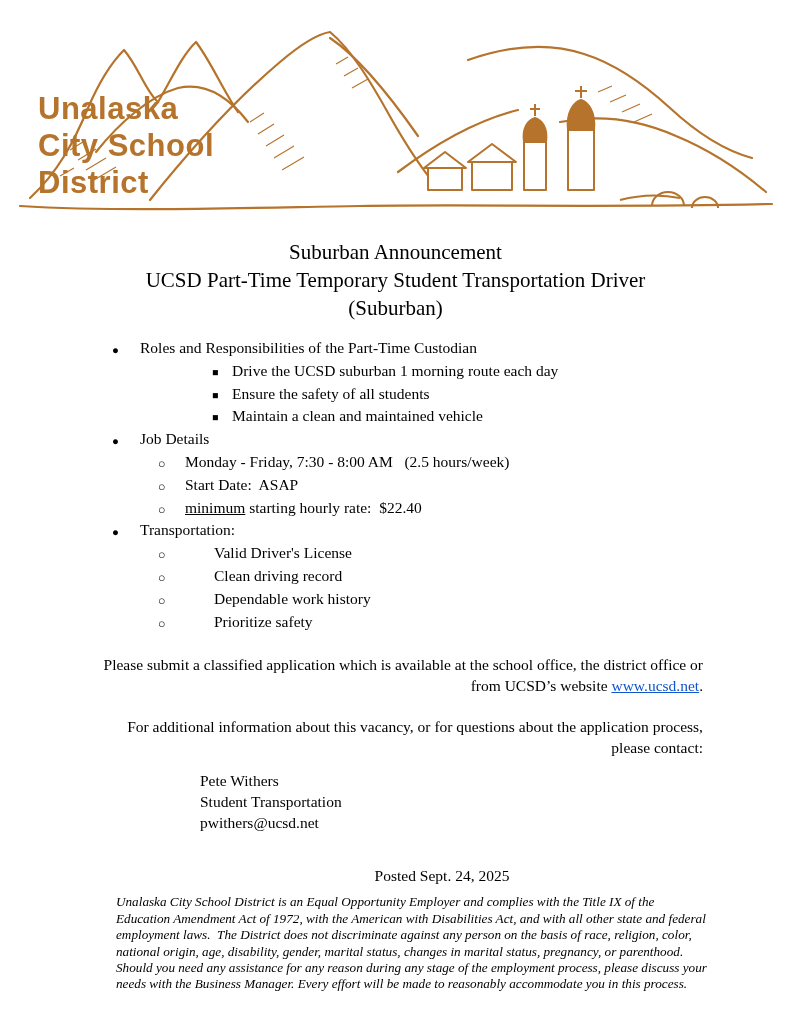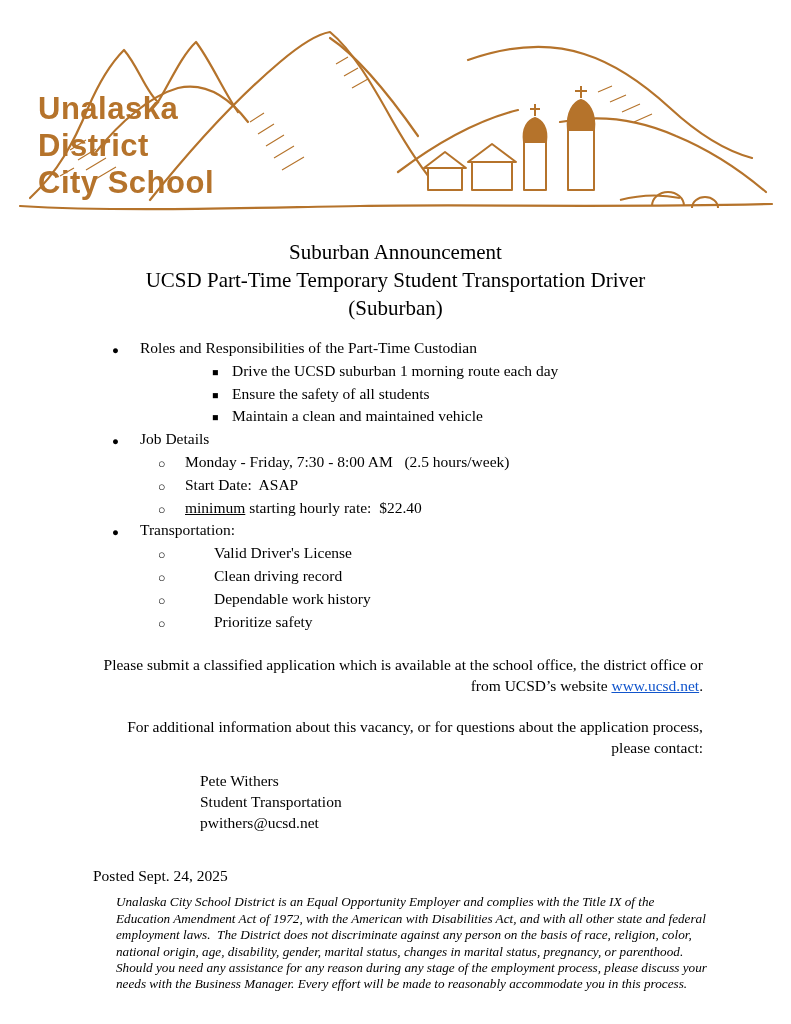--- a/index.html
+++ b/index.html
@@ -44,21 +44,21 @@
 
   
   .para { margin: 20px 88px 0 93px; line-height: 21px; white-space: pre-wrap; text-align: right; }
   a.link, .link { color: #1155cc; text-decoration: underline; cursor: pointer; }
 
   
   .contacts { display: flex; margin: 12px 0 0 200px; line-height: 21px; }
   .contact-col { width: 221px; }
 
   
-  .posted { margin: 32px 0 8px 93px; line-height: 21px; }
+  .posted { margin: 32px 0 8px 93px; line-height: 21px; text-align: center; }
   .disclaimer {
     margin: 3px 80px 0 116px;
     font-style: italic;
     font-size: 13.2px;
     line-height: 16.4px;
     white-space: pre-wrap;
   }
 
   
   .footer { margin-top: 28px; text-align: center; color: #b5732b; font-size: 15.5px; line-height: 23px; }
@@ -103,22 +103,22 @@
         <path d="M581 86 v12 M575 91 h12" fill="none"></path>
       </g>
       <g stroke="#b5732b" stroke-width="2" fill="none">
         <path d="M652 206 a16 14 0 0 1 32 0"></path>
         <path d="M692 208 a13 11 0 0 1 26 0"></path>
         <path d="M620 200 q30 -8 60 -2"></path>
       </g>
     </svg>
     <div class="logo">
       <div>Unalaska</div>
+      <div>City School</div>
       <div>District</div>
-      <div>City School</div>
     </div>
   </div>
 
   <div class="title-block">
     <div>Suburban Announcement</div>
     <div>UCSD Part-Time Temporary Student Transportation Driver</div>
     <div>(Suburban)</div>
   </div>
 
   <div class="list">

